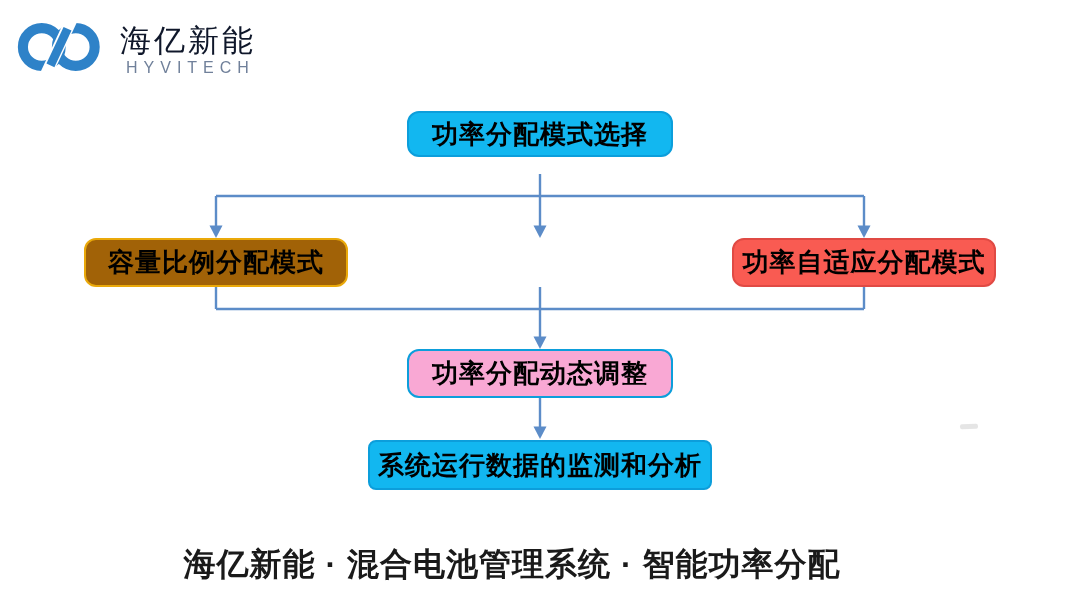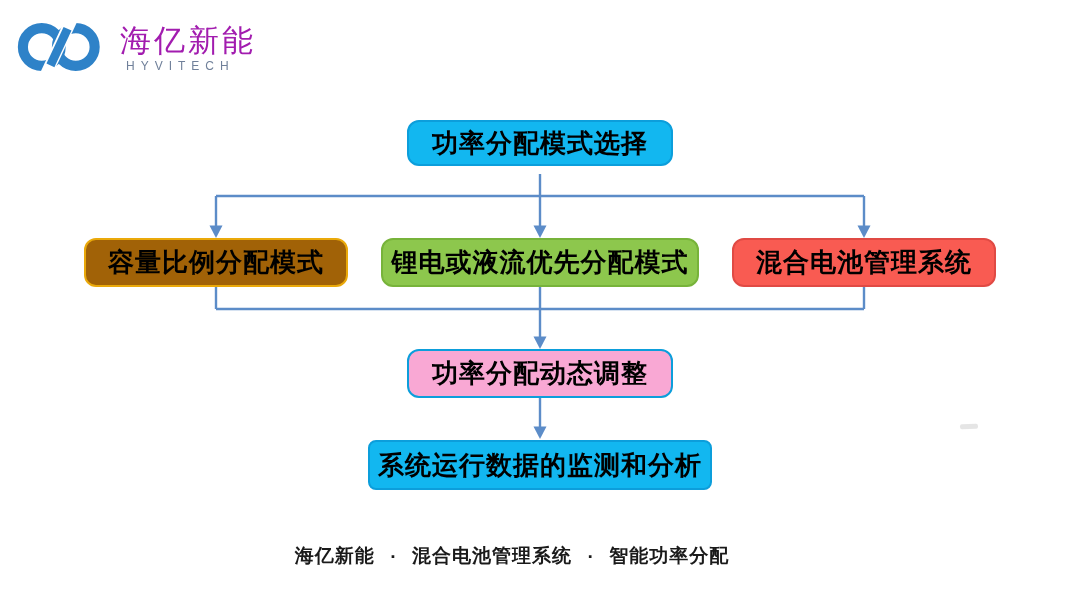--- a/index.html
+++ b/index.html
@@ -4,60 +4,60 @@
 <style>
   html,body{margin:0;padding:0;background:#ffffff;}
   body{font-family:"Liberation Sans","DejaVu Sans",sans-serif;}
   .stage{position:relative;width:1080px;height:608px;background:#ffffff;overflow:hidden;}
 
   
   .logo{position:absolute;left:16px;top:10px;width:300px;height:80px;}
   .logo-icon{position:absolute;left:0;top:2px;}
   .brand-cn{position:absolute;left:104px;top:10px;font-size:31px;font-weight:500;
             color:#3a4254;letter-spacing:3px;white-space:nowrap;}
-  .brand-en{position:absolute;left:110px;top:49px;font-size:12px;font-weight:400;
+  .brand-en{position:absolute;left:110px;top:49px;font-size:16px;font-weight:400;
             color:#70809a;letter-spacing:6px;white-space:nowrap;}
 
   
   .node{position:absolute;display:flex;align-items:center;justify-content:center;
         border-radius:12px;border:2px solid transparent;box-sizing:border-box;
         font-weight:700;font-size:26px;color:#000;white-space:nowrap;letter-spacing:1px;}
-  .node-root    {left:407px;top:120px;width:266px;height:46px;}
+  .node-root    {left:407px;top:111px;width:266px;height:46px;}
   .node-mode-0  {left:84px; top:238px;width:264px;height:49px;}
   .node-mode-1  {left:381px;top:238px;width:318px;height:49px;}
   .node-mode-2  {left:732px;top:238px;width:264px;height:49px;}
   .node-adjust  {left:407px;top:349px;width:266px;height:49px;}
   .node-monitor {left:368px;top:440px;width:344px;height:50px;border-radius:8px;}
 
   
   .connectors{position:absolute;left:0;top:0;width:1080px;height:608px;pointer-events:none;}
   .connectors path{fill:none;stroke:var(--connector,#5c8cc8);stroke-width:2.4px;}
   .connectors polygon{fill:var(--connector,#5c8cc8);}
 
   
   .caption{position:absolute;left:0;top:543px;width:1024px;text-align:center;
-           font-size:19px;font-weight:600;color:#1a1a1a;letter-spacing:1px;font-family:Liberation Mono, monospace;}
+           font-size:32px;font-weight:600;color:#1a1a1a;letter-spacing:1px;}
 
   
   .smudge{position:absolute;left:960px;top:424px;width:18px;height:5px;border-radius:2px;
           background:#d4d4d4;opacity:.6;transform:rotate(-2deg);}
 </style>
 </head>
 <body>
 
 <div class="stage">
 
   <div class="logo">
     <svg class="logo-icon" width="92" height="70" viewBox="0 0 100 74">
       <circle cx="28" cy="37" r="20.5" fill="none" stroke="#2e82c8" stroke-width="11"></circle>
       <circle cx="65" cy="37" r="20.5" fill="none" stroke="#2e82c8" stroke-width="11"></circle>
       <rect x="40" y="4" width="13" height="66" fill="#ffffff" transform="rotate(25 46.5 37)"></rect>
       <rect x="42" y="15" width="9.5" height="44" fill="#2e82c8" transform="rotate(25 46.5 37)"></rect>
     </svg>
-    <div class="brand-cn" style="color: #a21caf;">海亿新能</div>
+    <div class="brand-cn" style="color: #0f172a;">海亿新能</div>
     <div class="brand-en" style="color: rgb(112, 128, 154);">HYVITECH</div>
   </div>
 
   <svg class="connectors" viewBox="0 0 1080 608" style="--connector: #5c8cc8;">
     <path d="M540 174 V196"></path>
     <path d="M216 196 H864"></path>
     <path d="M216 196 V226"></path>
     <path d="M540 196 V226"></path>
     <path d="M864 196 V226"></path>
     <polygon points="209.5,225.5 222.5,225.5 216,238"></polygon>
@@ -69,23 +69,22 @@
     <path d="M540 287 V337"></path>
     <polygon points="533.5,336.5 546.5,336.5 540,349"></polygon>
     <path d="M540 398 V427"></path>
     <polygon points="533.5,426.5 546.5,426.5 540,439"></polygon>
   </svg>
 
   <div class="node node-root" style="background-color: rgb(18, 183, 240); border-color: rgb(12, 158, 219);">功率分配模式选择</div>
 
   <div class="node node-mode-0" style="background-color: #a16207; border-color: rgb(234, 169, 10);">容量比例分配模式</div>
 
-  <div class="node node-mode-1" style="background-color: rgb(141, 199, 77); border-color: rgb(119, 179, 58);">锂电或液流优先分配模式</div>
 
-  <div class="node node-mode-2" style="background-color: rgb(249, 91, 82); border-color: rgb(224, 74, 68);">混合电池管理系统</div>
+  <div class="node node-mode-2" style="background-color: rgb(249, 91, 82); border-color: rgb(224, 74, 68);">功率自适应分配模式</div>
 
   <div class="node node-adjust" style="background-color: #f9a8d4; border-color: rgb(12, 158, 219);">功率分配动态调整</div>
 
   <div class="node node-monitor" style="background-color: rgb(18, 183, 240); border-color: rgb(12, 158, 219);">系统运行数据的监测和分析</div>
 
   <div class="smudge"></div>
 
   <div class="caption">海亿新能 · 混合电池管理系统 · 智能功率分配</div>
 
 </div>

